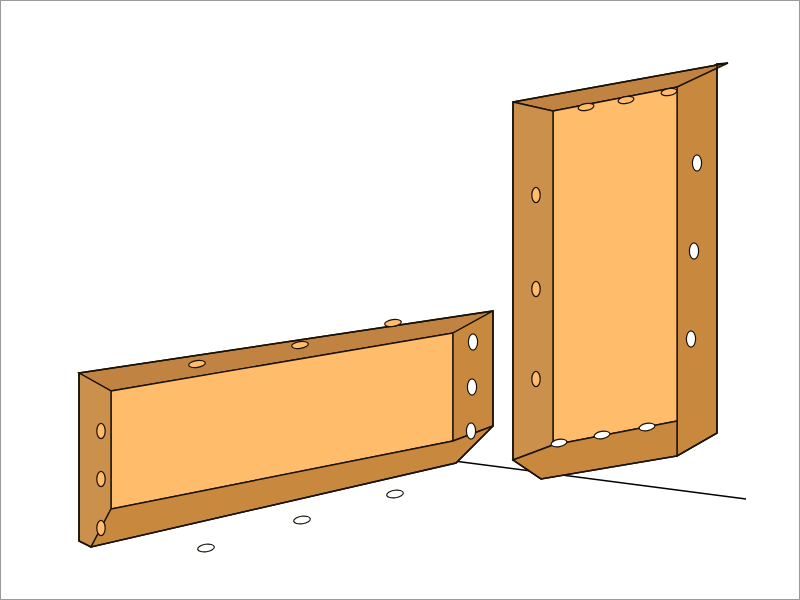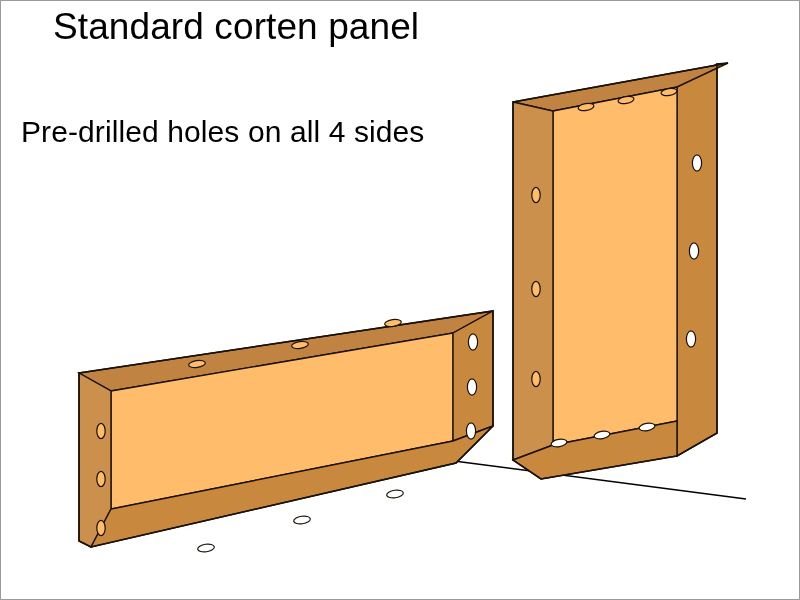--- a/index.html
+++ b/index.html
@@ -49,23 +49,21 @@
     top: 0;
     width: 800px;
     height: 600px;
   }
 </style>
 </head>
 <body>
 
 <div id="stage">
 
-  <div class="txt" id="title-text">Standard corten panel</div>
 
-  <div class="txt" id="subtitle-text">Pre-drilled holes on all 4 sides</div>
 
 
   <svg id="drawing" viewBox="0 0 800 600">
 
     <line x1="453" y1="460" x2="745" y2="498" stroke="#000000" stroke-width="1.4"></line>
 
     <g>
 
       <path d="M 676,86 L 716,63 L 716,432 L 676,455 Z" fill="#c8893f" stroke="#1a1208" stroke-width="1.4"></path>
 

